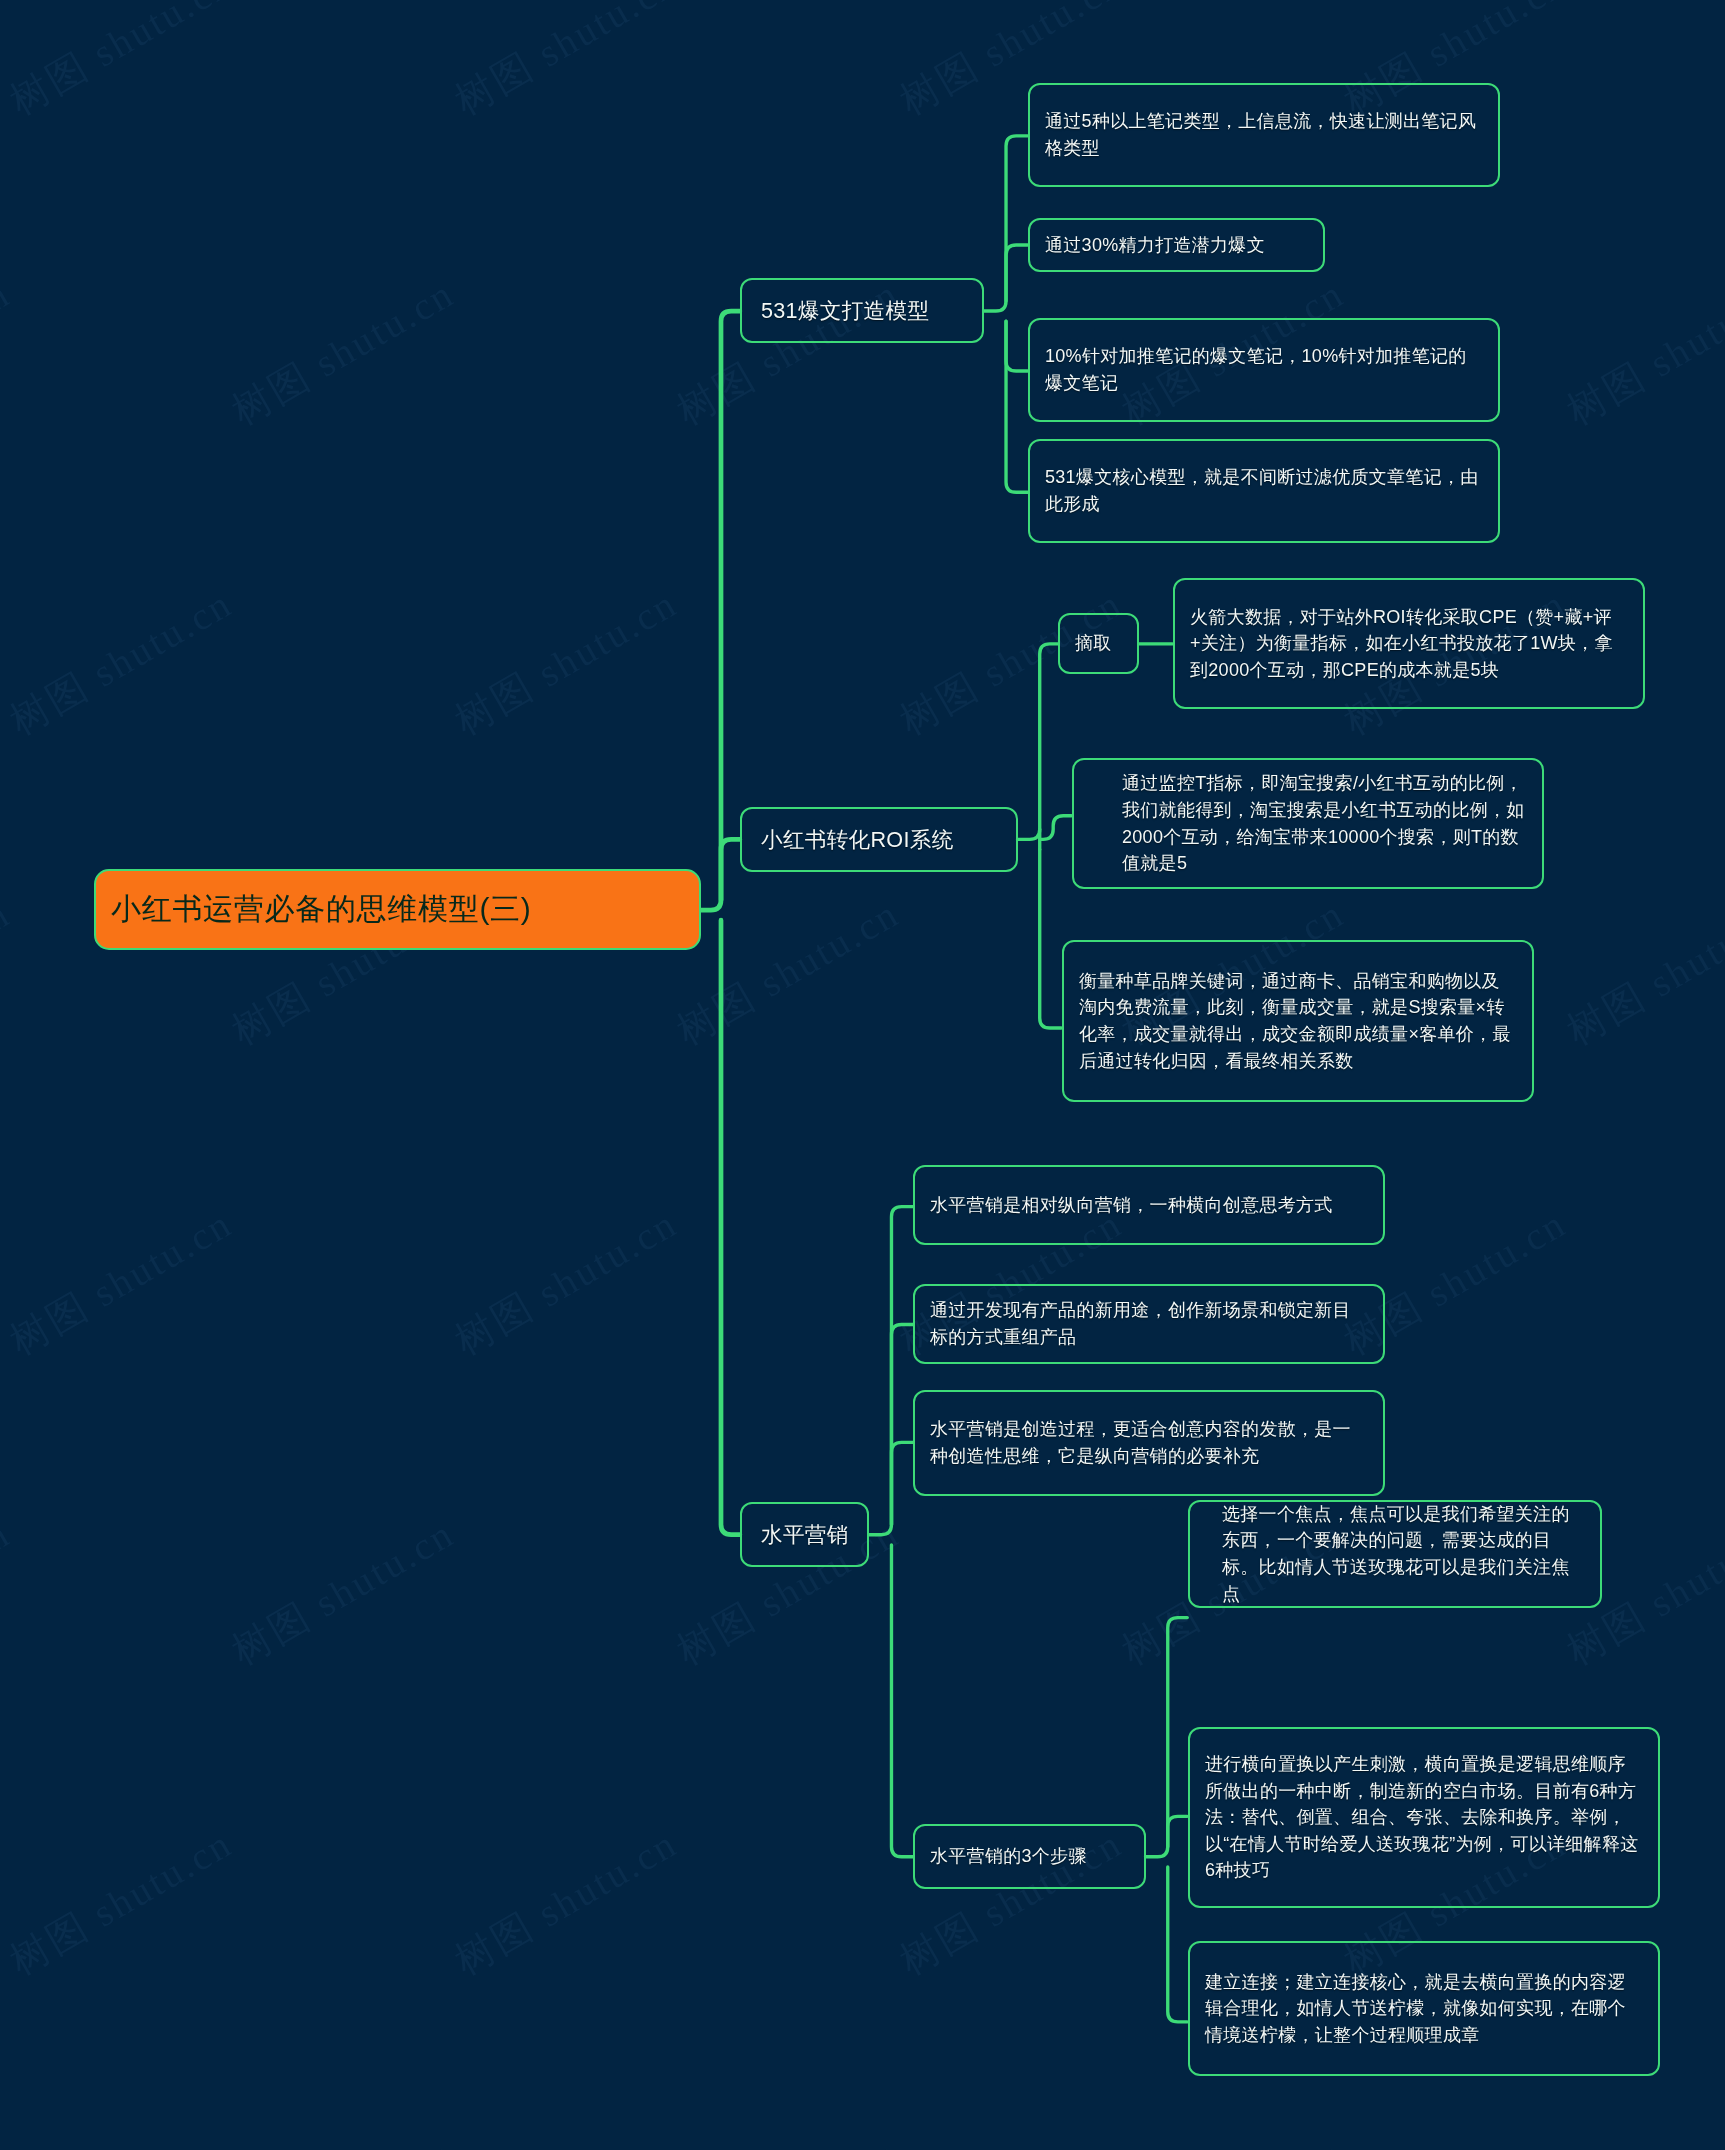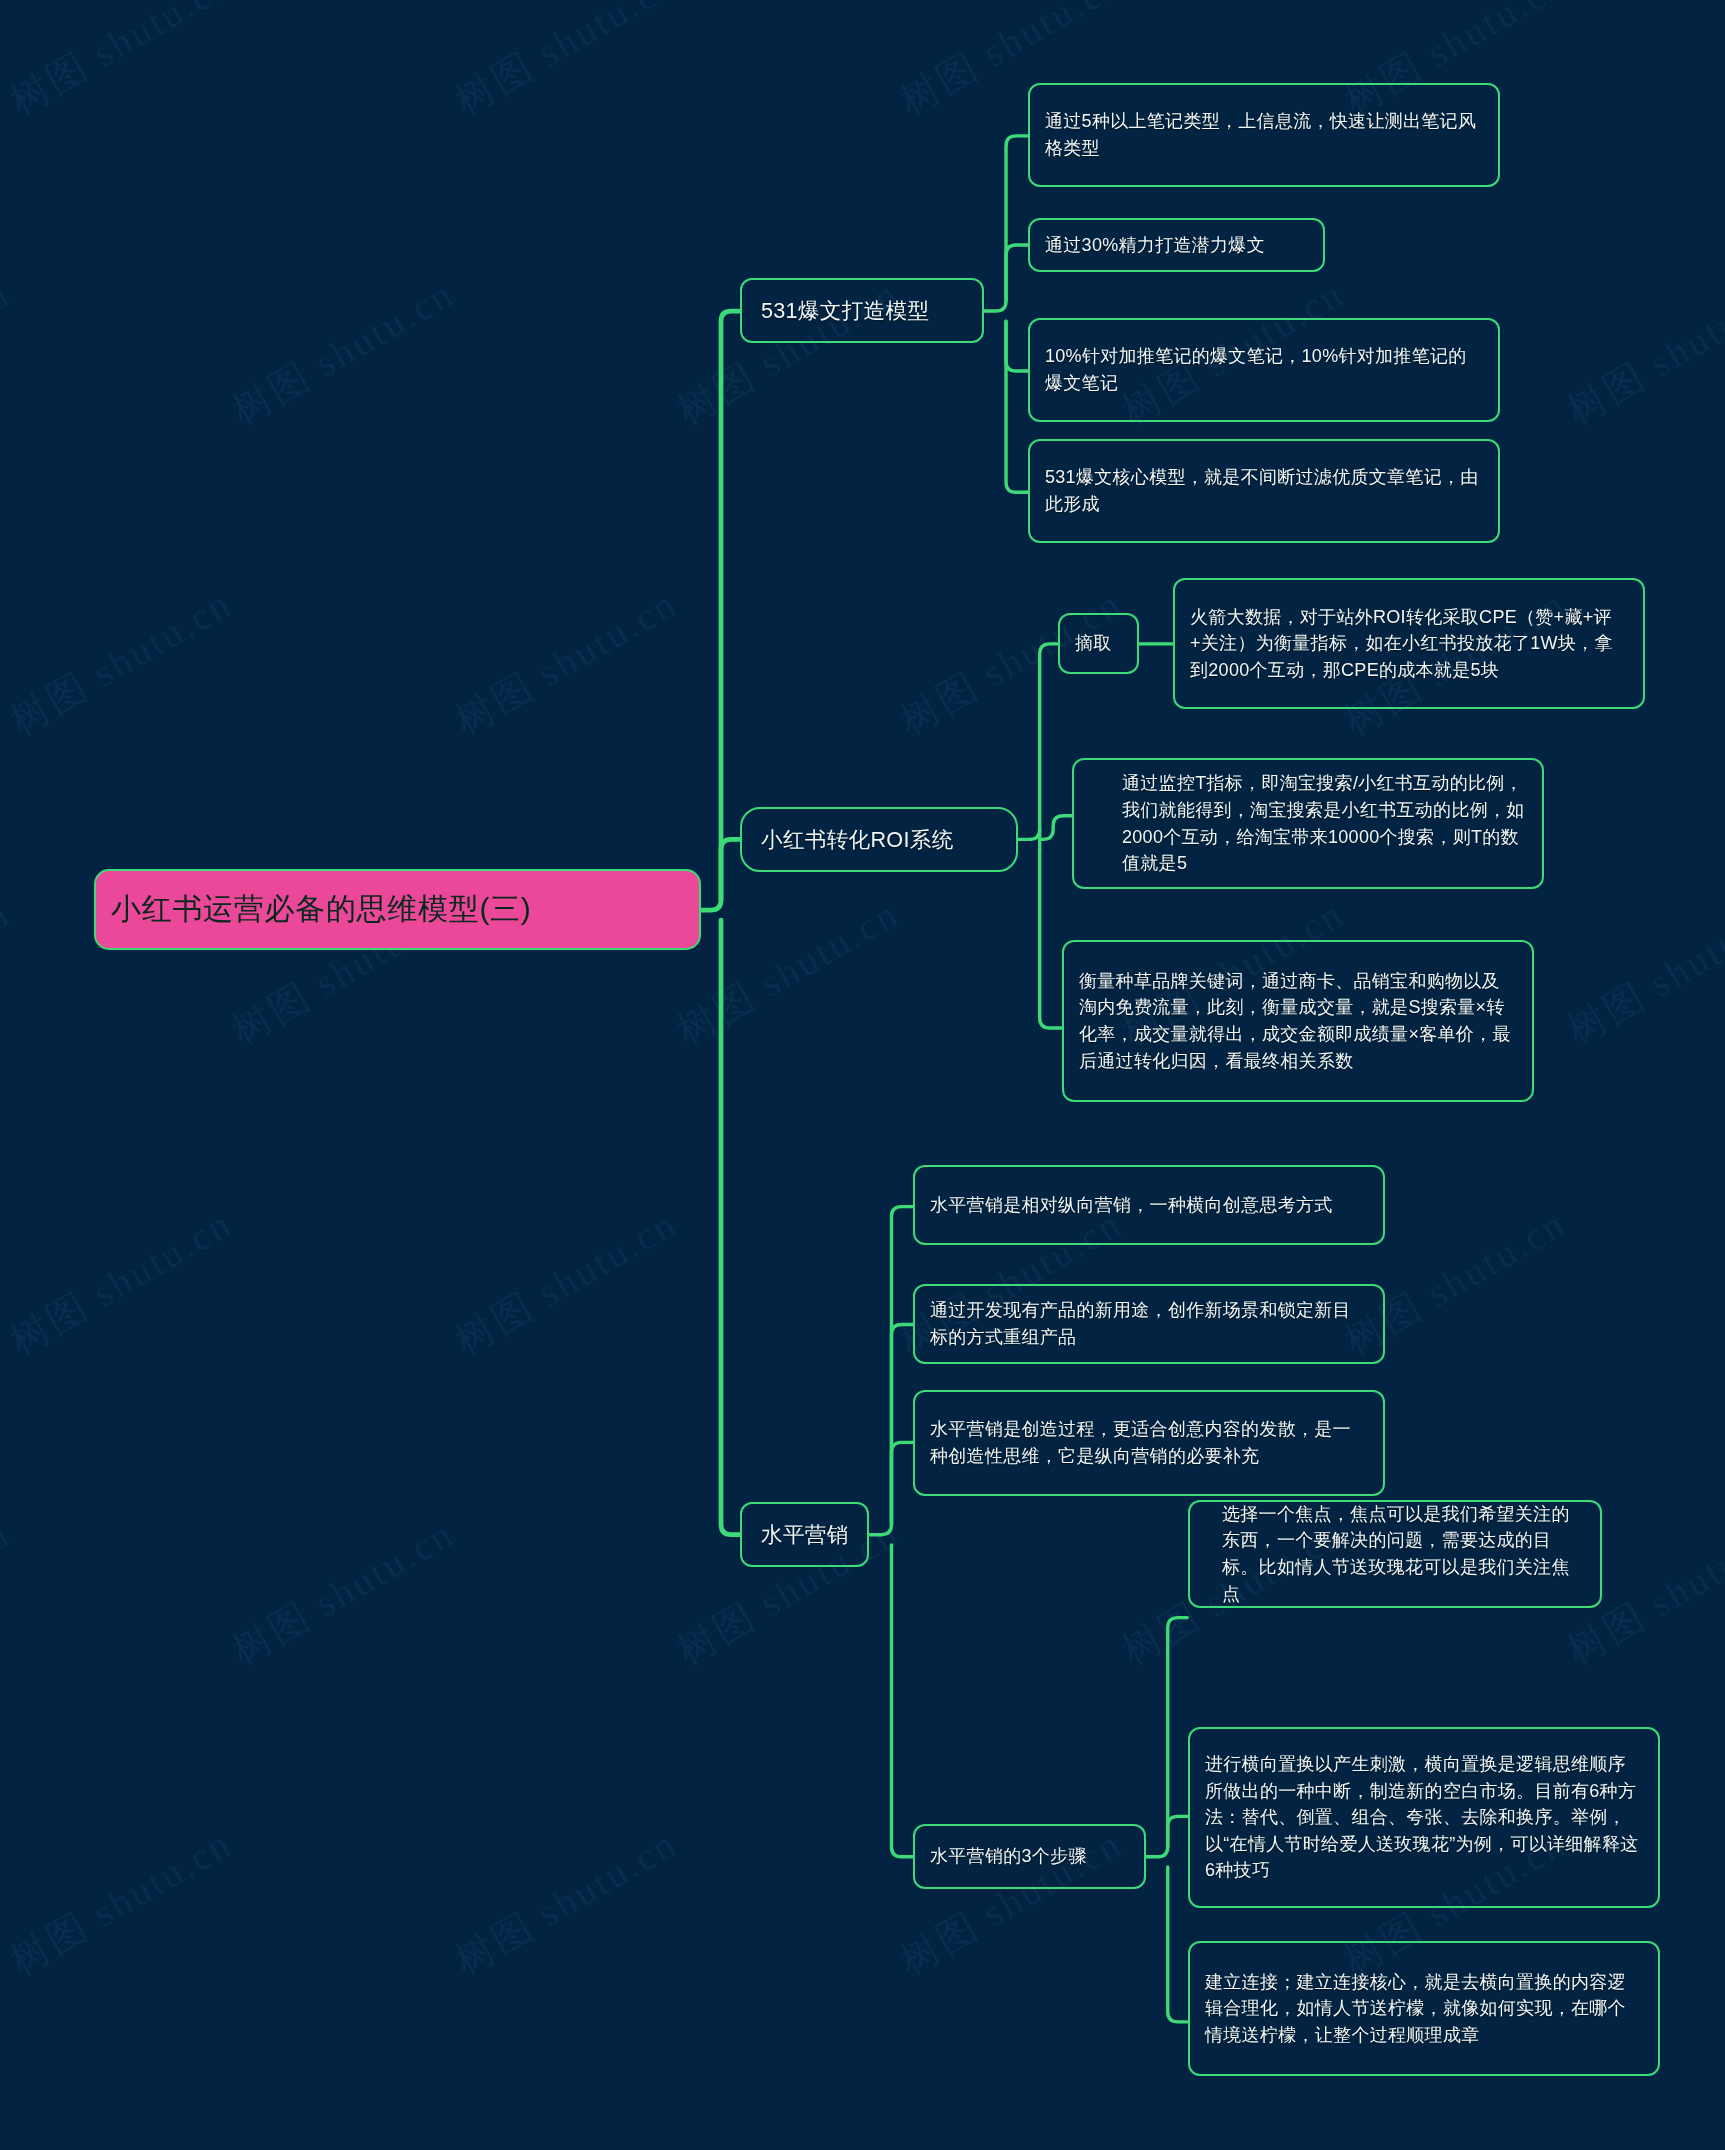--- a/index.html
+++ b/index.html
@@ -67,21 +67,21 @@
     background: transparent;
     color: #f3f8f6;
     display: flex;
     align-items: center;
     padding: 9.4px 15px;
     line-height: 1.48;
     letter-spacing: 0.3px;
     text-shadow: 0 1.3px 1.3px rgba(0,0,0,.55);
   }
   .node.root {
-    background: #ec4899;
+    background: #f97316;
     color: #07281b;
     border-color: #3ddb78;
     border-radius: 15px;
     justify-content: center;
     font-size: 30px;
     font-weight: 400;
     letter-spacing: 0.7px;
     text-shadow: none;
   }
   .node.branch {
@@ -189,21 +189,21 @@
   </div>
 
   <div class="node leaf" style="left:1028px; top:318px; width:472px; height:104px;">
     <span class="node-text">10%针对加推笔记的爆文笔记，10%针对加推笔记的爆文笔记</span>
   </div>
 
   <div class="node leaf" style="left:1028px; top:439px; width:472px; height:104px;">
     <span class="node-text">531爆文核心模型，就是不间断过滤优质文章笔记，由此形成</span>
   </div>
 
-  <div class="node branch center" style="left:740px; top:807px; width:278px; height:65px;border-radius:20px;">
+  <div class="node branch center" style="left:740px; top:807px; width:278px; height:65px;">
     <span class="node-text">小红书转化ROI系统</span>
   </div>
 
   <div class="node small" style="left:1058px; top:613px; width:81px; height:61px;">
     <span class="node-text">摘取</span>
   </div>
 
   <div class="node leaf" style="left:1173px; top:578px; width:472px; height:131px;">
     <span class="node-text">火箭大数据，对于站外ROI转化采取CPE（赞+藏+评+关注）为衡量指标，如在小红书投放花了1W块，拿到2000个互动，那CPE的成本就是5块</span>
   </div>

